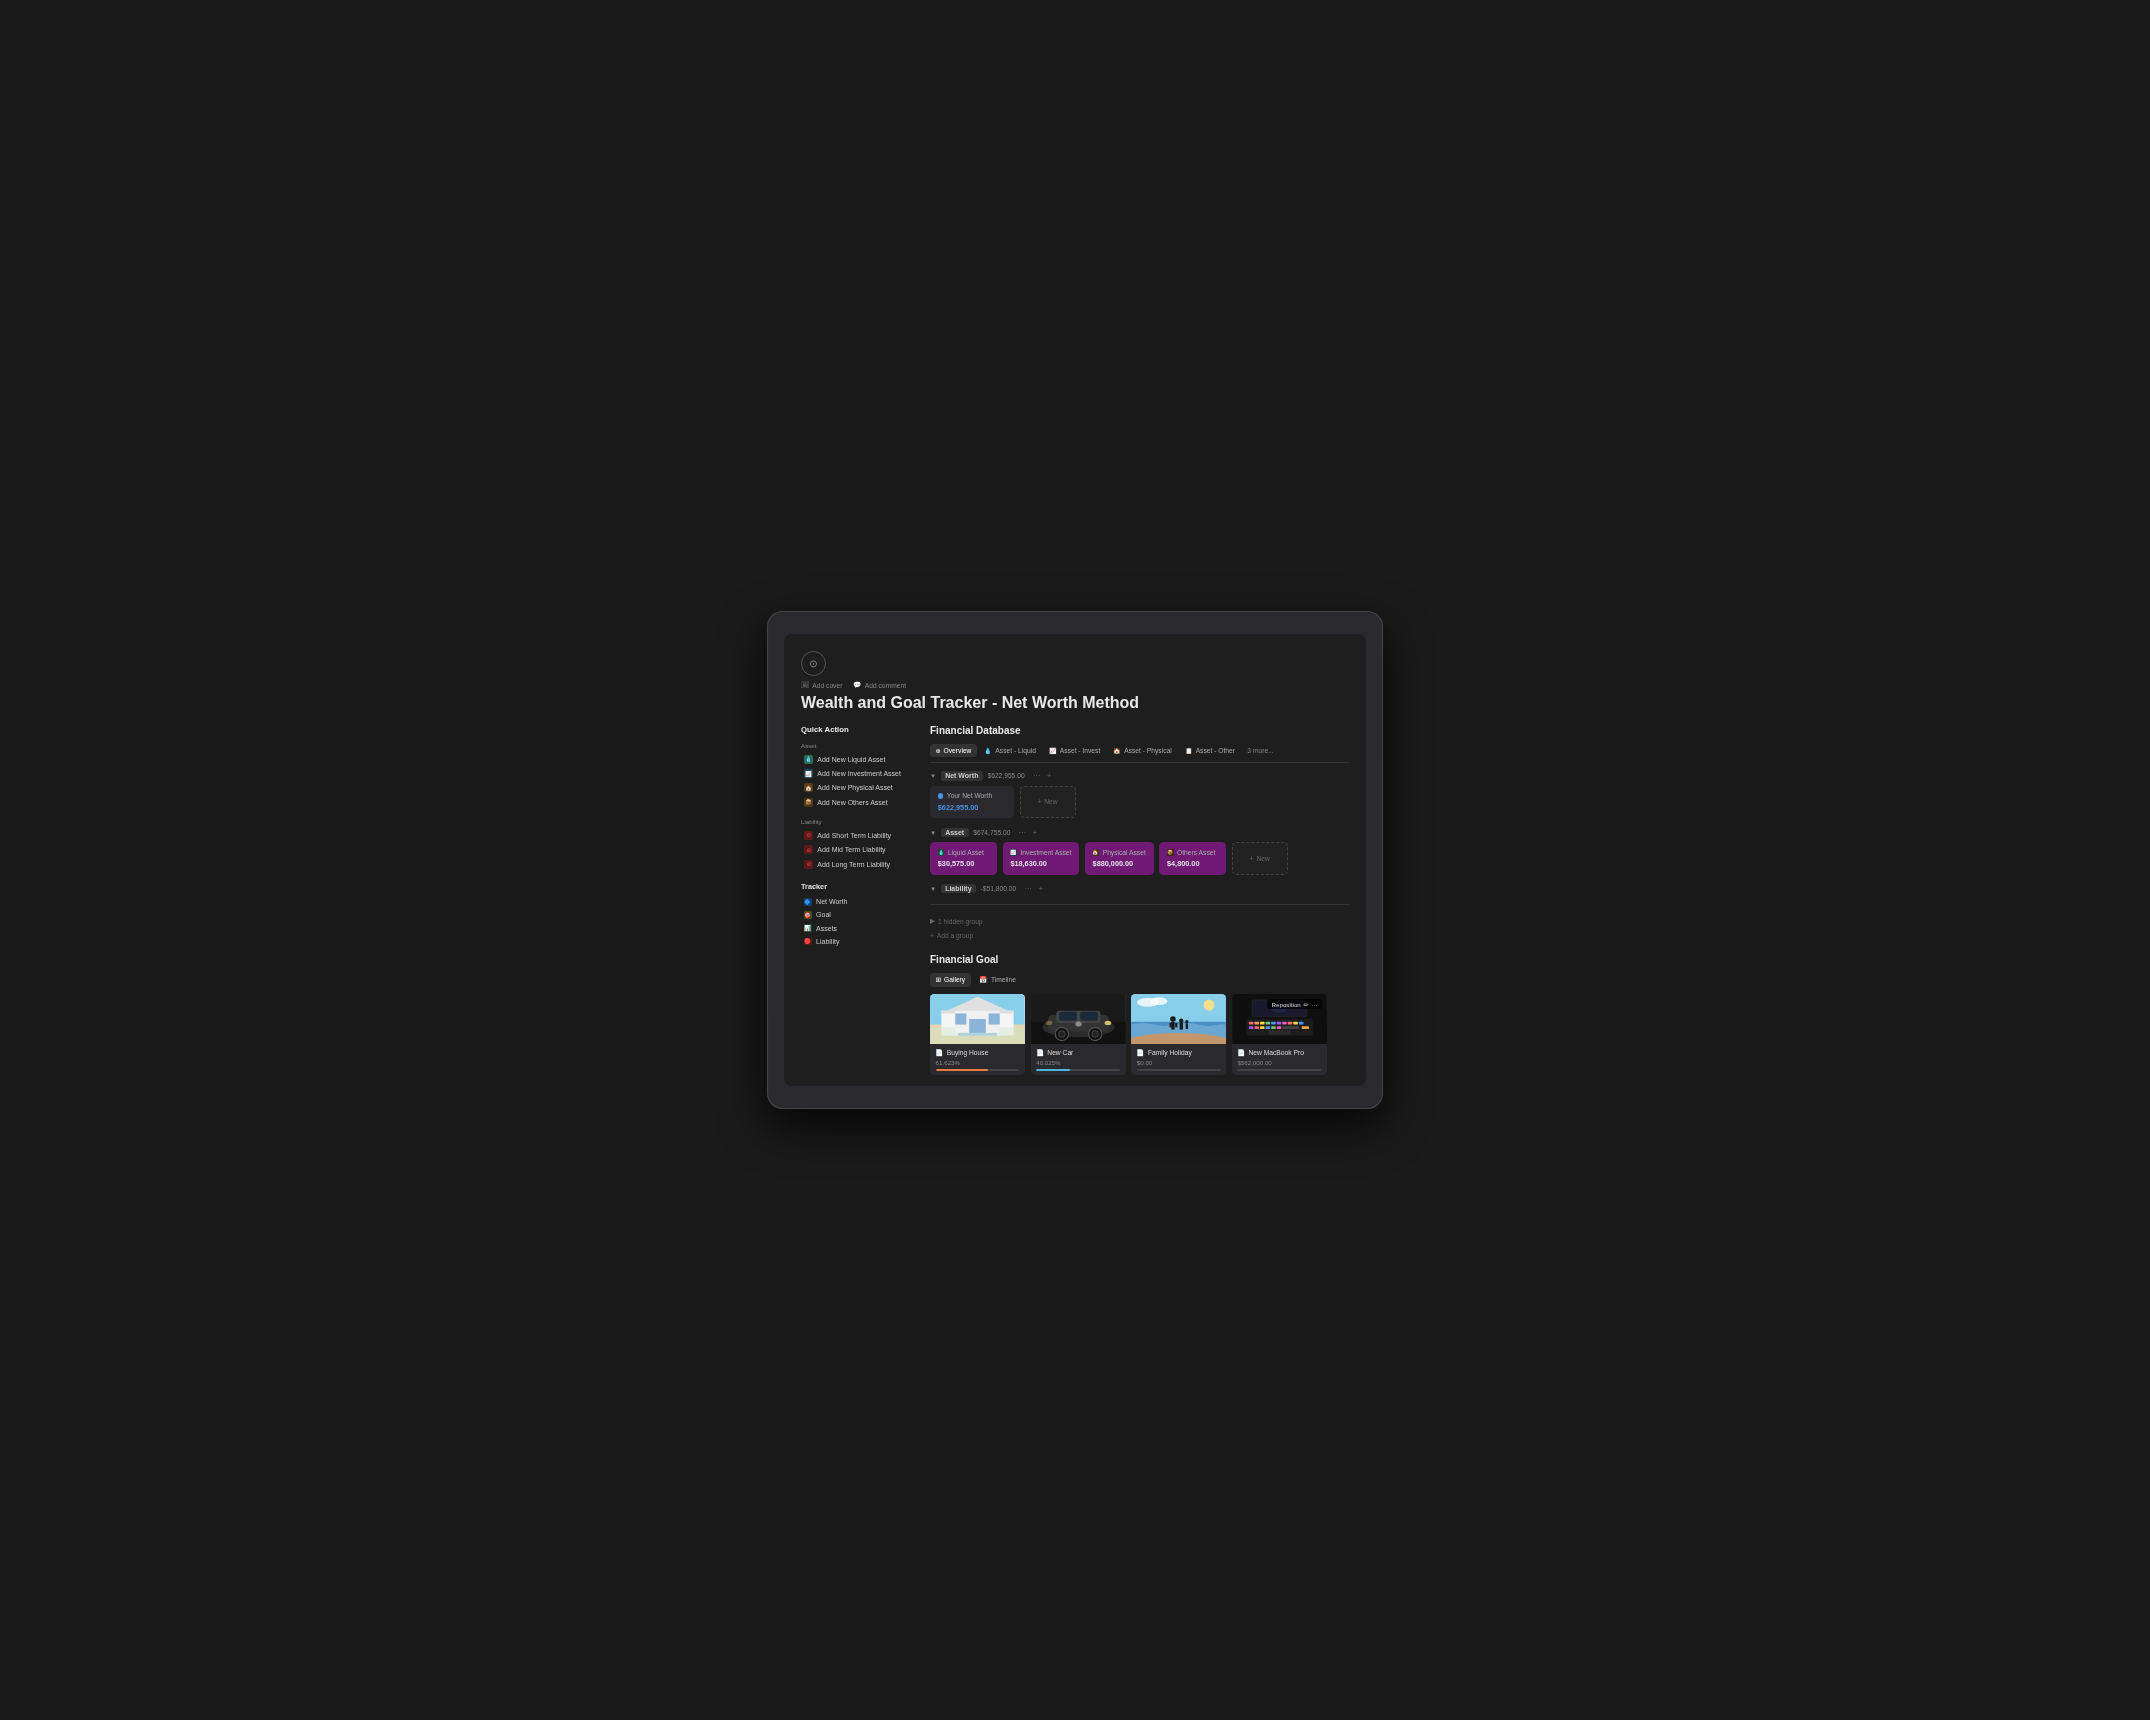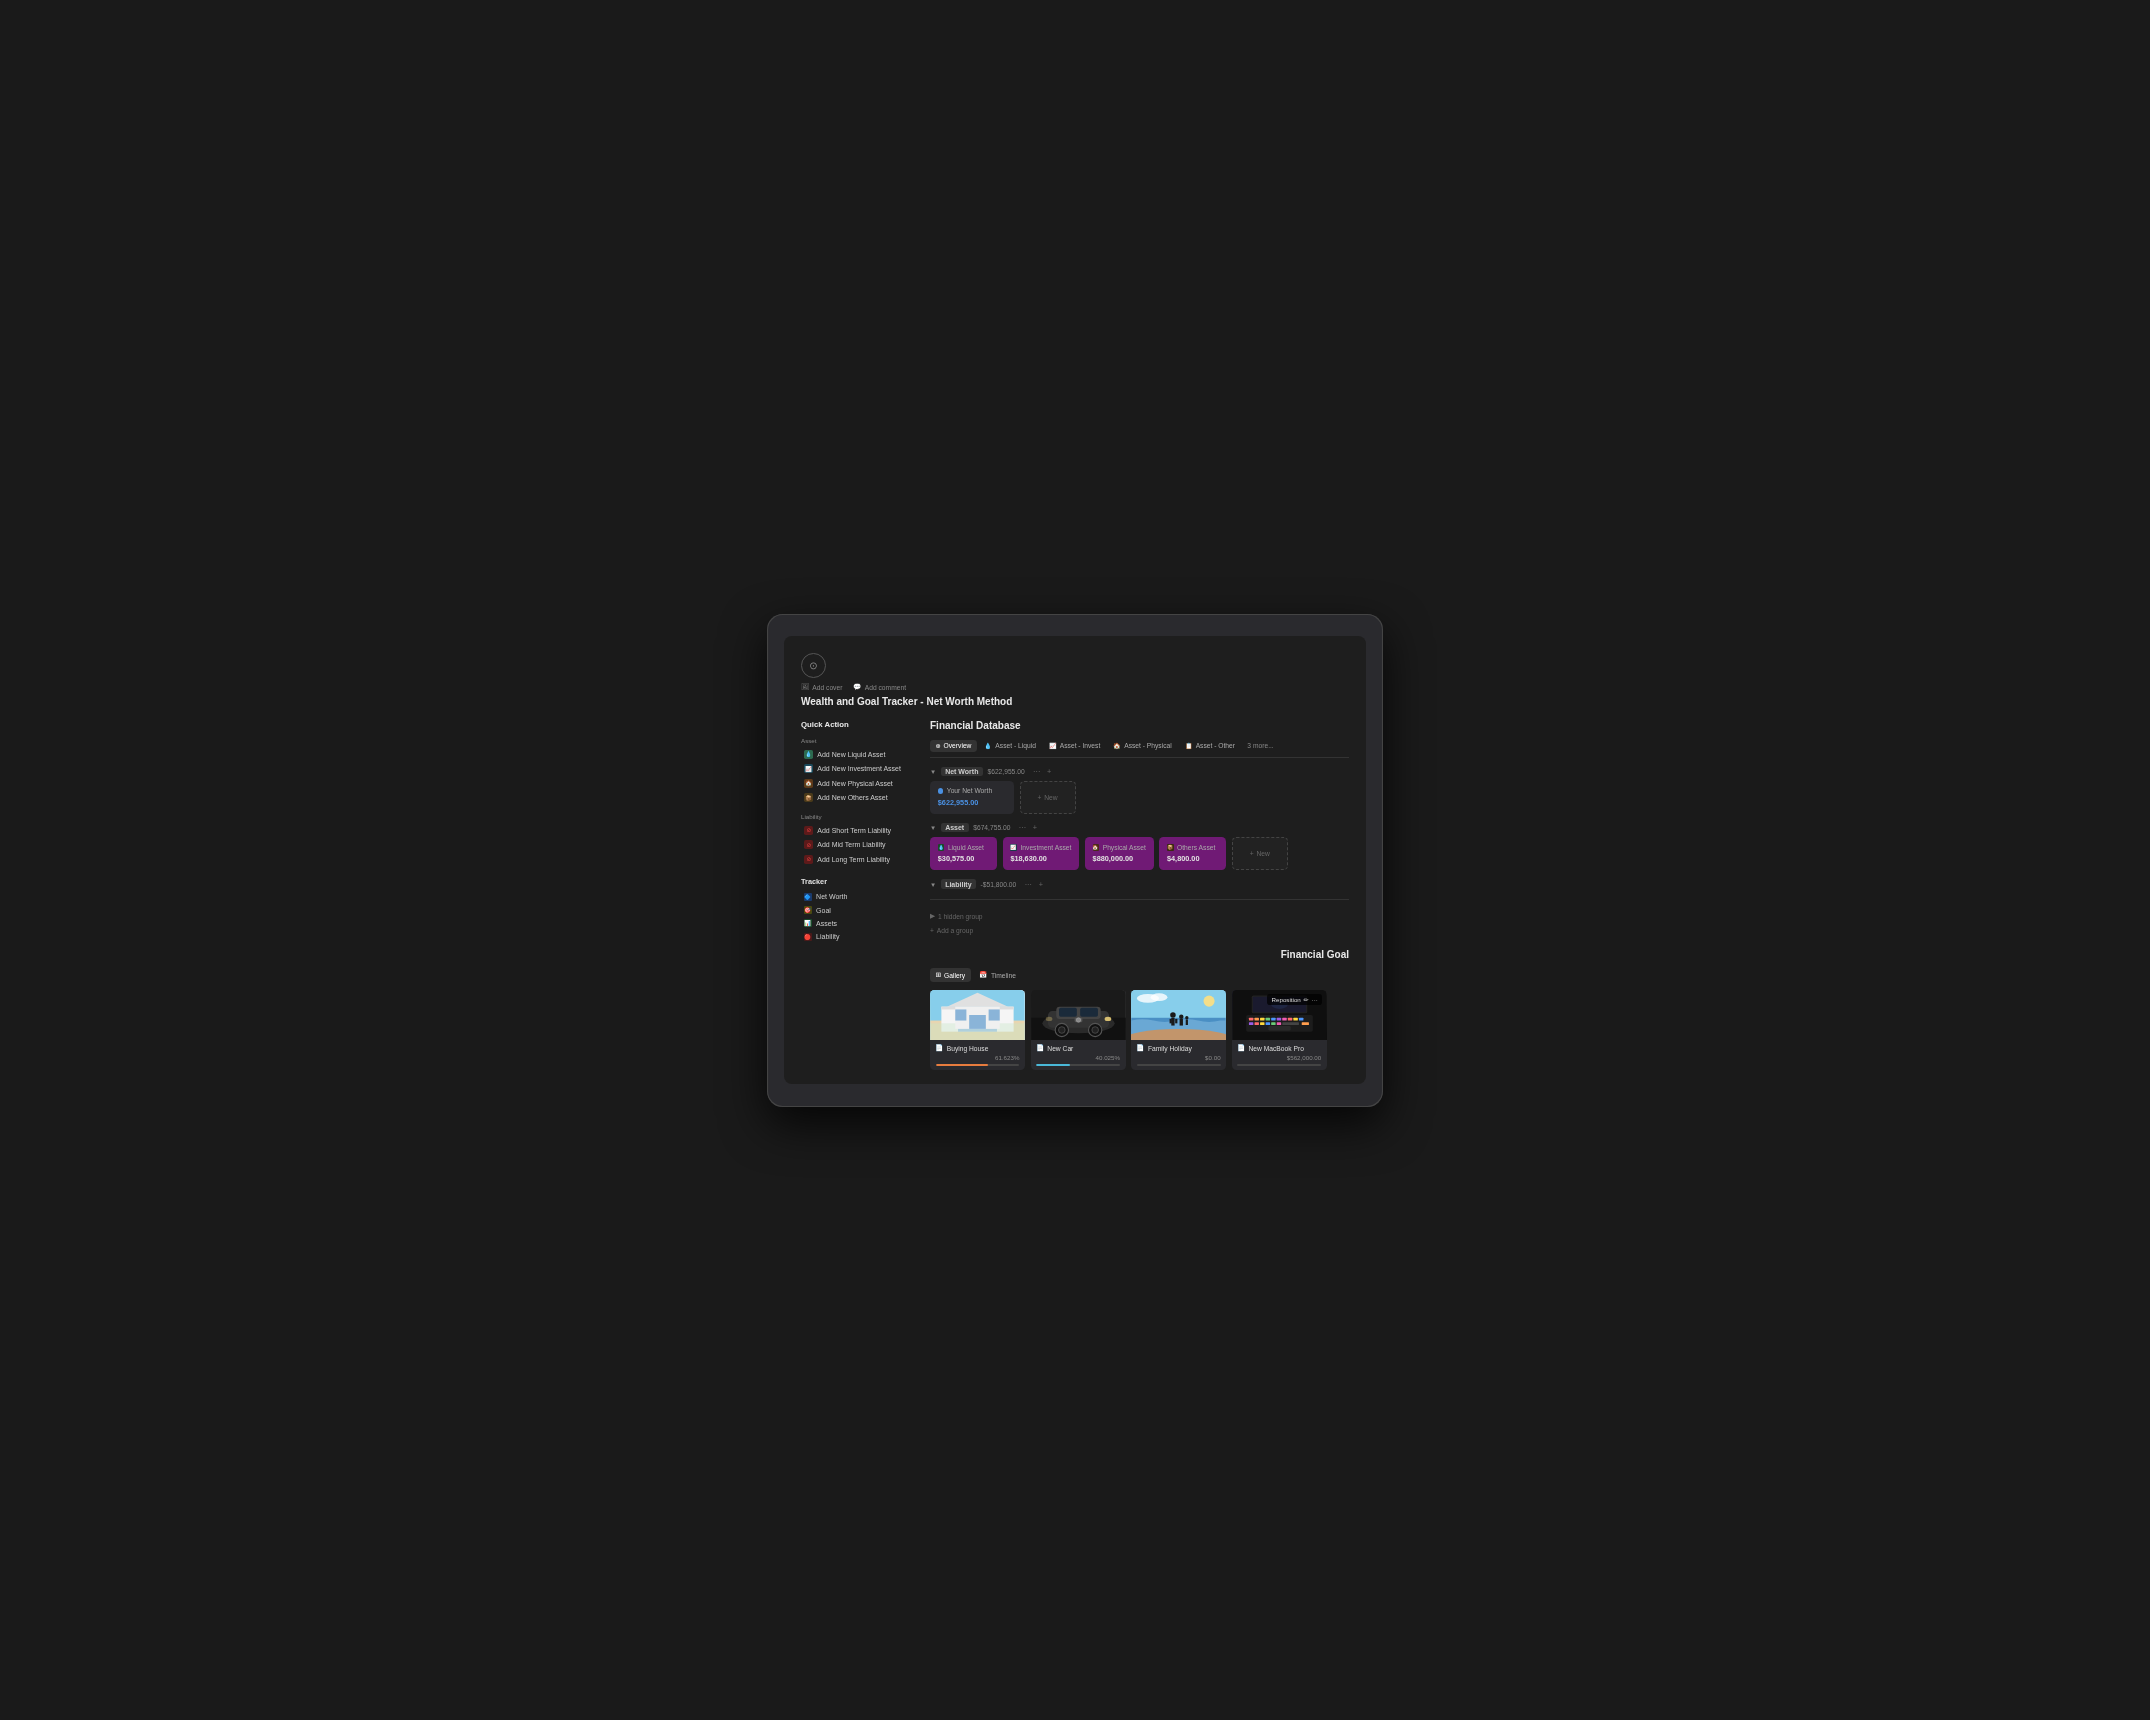--- a/index.html
+++ b/index.html
@@ -61,21 +61,21 @@
     .page-meta-action {
       display: flex;
       align-items: center;
       gap: 2.8px;
       color: #888;
       font-size: 6.7px;
       cursor: pointer;
     }
 
     .page-title {
-      font-size: 10px;
+      font-size: 16px;
       font-weight: 700;
       color: #e8e8e8;
       margin-bottom: 13.4px;
     }
 
     
     .main-layout {
       display: flex;
       gap: 17px;
     }
@@ -333,21 +333,20 @@
       padding: 2.2px 0;
       display: flex;
       align-items: center;
       gap: 2.8px;
       margin-top: 2.2px;
     }
 
     
     .goal-section {
       margin-top: 13.4px;
-      text-align: right;
     }
 
     .gallery-tabs {
       display: flex;
       align-items: center;
       gap: 3.4px;
       margin-bottom: 7.8px;
     }
 
     .gallery-tab {

